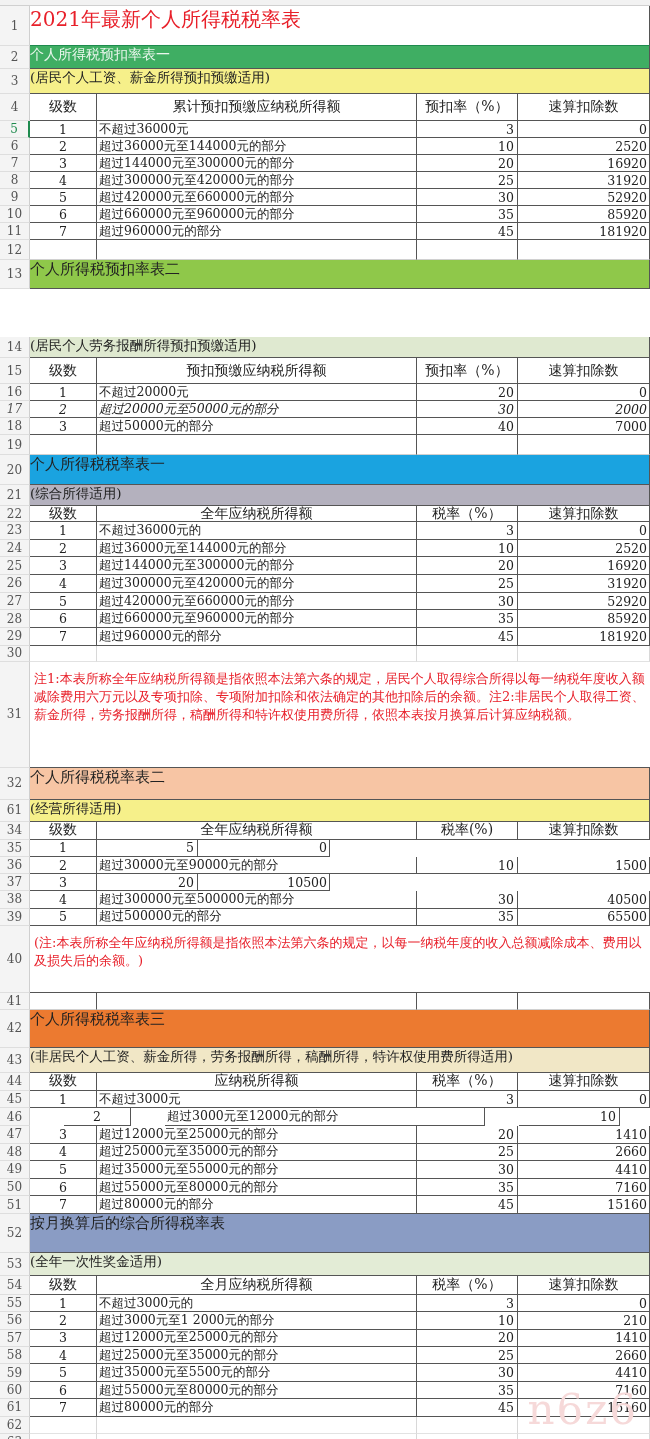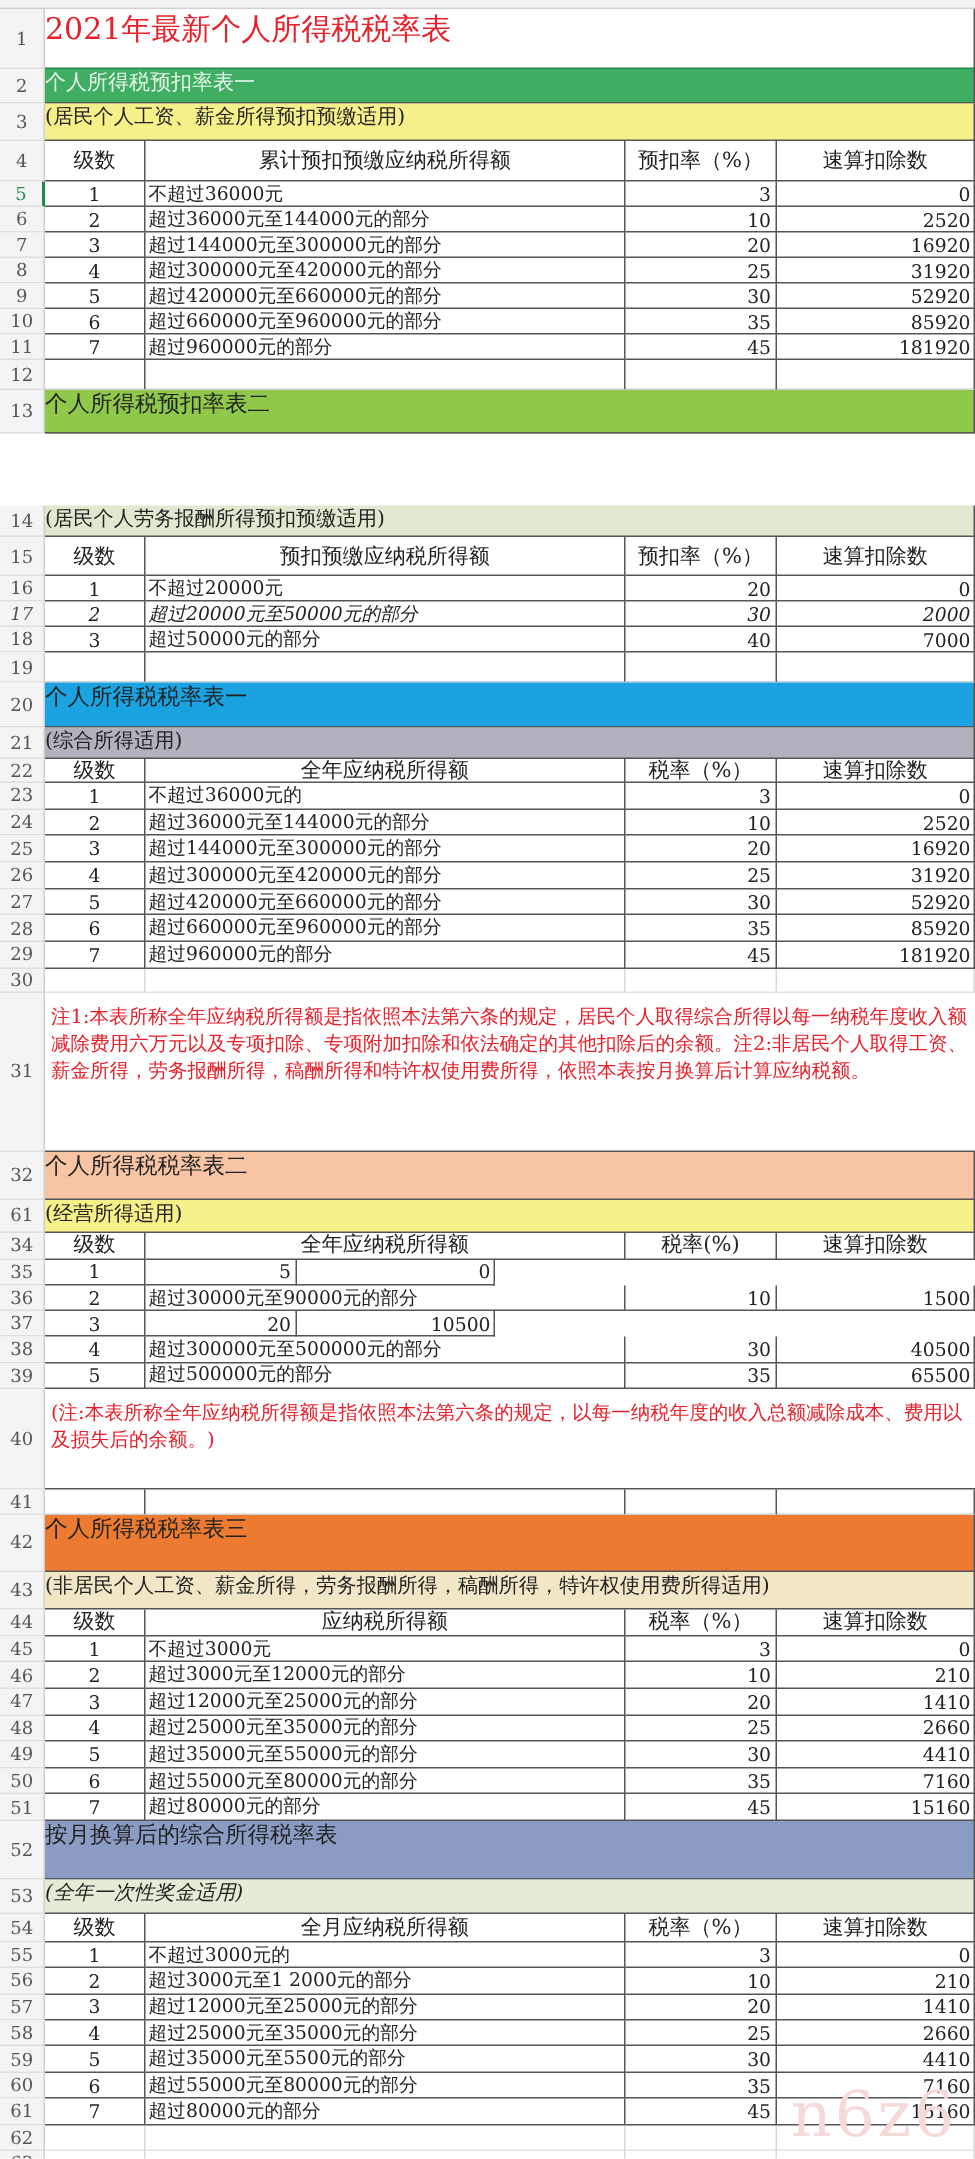--- a/index.html
+++ b/index.html
@@ -302,21 +302,21 @@
       <div class="c cC" style="font-size: 14px;">税率（%）</div>
       <div class="c cD" style="font-size: 14px;">速算扣除数</div>
     </div>
     <div class="row" style="height: 17.6px;">
       <div class="rh">45</div>
       <div class="c cA">1</div>
       <div class="c cB">不超过3000元</div>
       <div class="c cC">3</div>
       <div class="c cD">0</div>
     </div>
-    <div class="row" style="height: 17.6px;">
+    <div class="row" style="height: 17.6px; gap: 34px;">
       <div class="rh">46</div>
       <div class="c cA">2</div>
       <div class="c cB">超过3000元至12000元的部分</div>
       <div class="c cC">10</div>
       <div class="c cD">210</div>
     </div>
     <div class="row" style="height: 17.6px;">
       <div class="rh">47</div>
       <div class="c cA">3</div>
       <div class="c cB">超过12000元至25000元的部分</div>
@@ -350,21 +350,21 @@
       <div class="c cB">超过80000元的部分</div>
       <div class="c cC">45</div>
       <div class="c cD">15160</div>
     </div>
     <div class="row" style="height: 39px;">
       <div class="rh">52</div>
       <div class="merged" style="background: rgb(138, 156, 196); color: rgb(34, 34, 34); font-size: 15px;">按月换算后的综合所得税率表</div>
     </div>
     <div class="row" style="height: 23px; border-radius: 10px;">
       <div class="rh">53</div>
-      <div class="merged" style="background: rgb(227, 236, 214); color: rgb(34, 34, 34); font-size: 13.5px; font-style: italic;">(全年一次性奖金适用)</div>
+      <div class="merged" style="background: rgb(227, 236, 214); color: rgb(34, 34, 34); font-size: 13.5px;">(全年一次性奖金适用)</div>
     </div>
     <div class="row hdr" style="height: 19px;">
       <div class="rh">54</div>
       <div class="c cA" style="font-size: 14px;">级数</div>
       <div class="c cB" style="font-size: 14px;">全月应纳税所得额</div>
       <div class="c cC" style="font-size: 14px;">税率（%）</div>
       <div class="c cD" style="font-size: 14px;">速算扣除数</div>
     </div>
     <div class="row" style="height: 17.4px;">
       <div class="rh">55</div>

